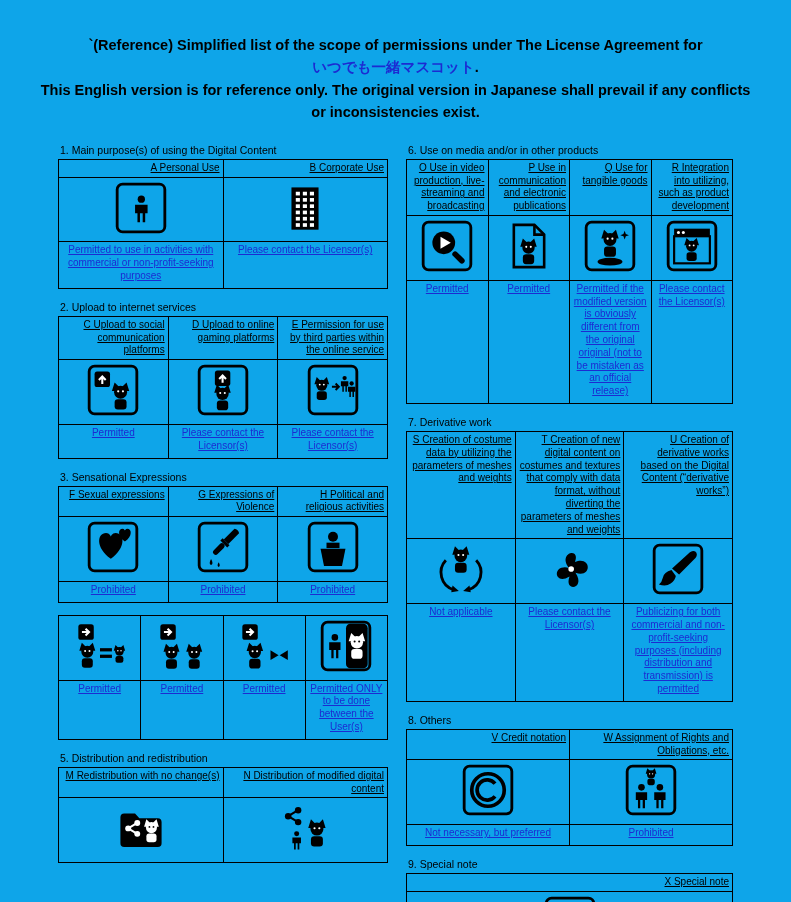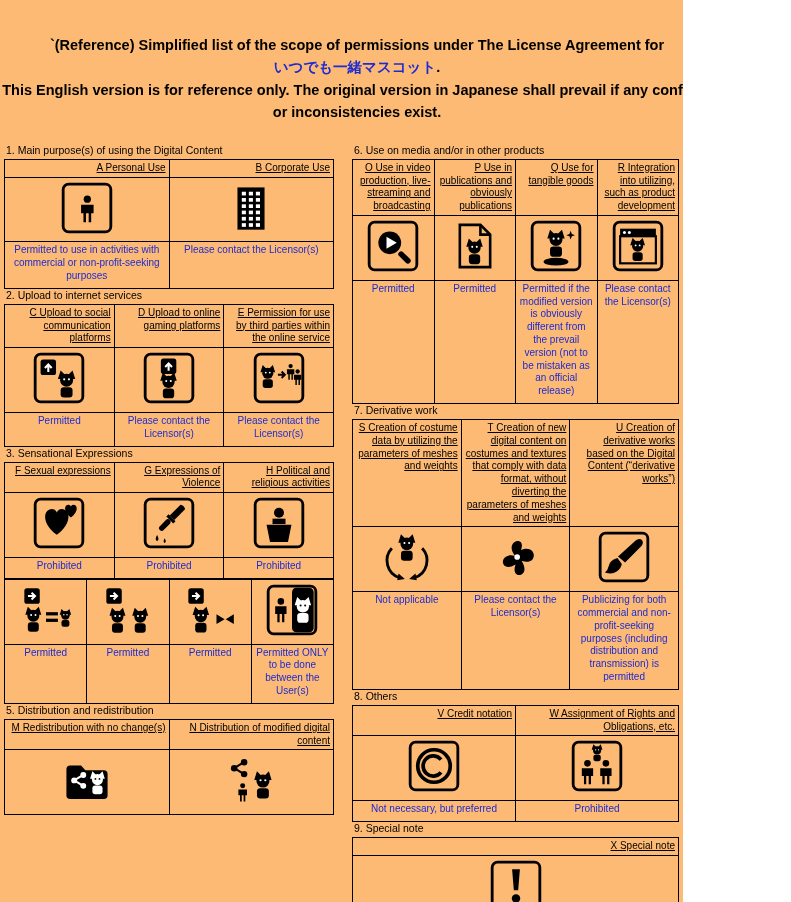--- a/index.html
+++ b/index.html
@@ -1,33 +1,33 @@
 <!DOCTYPE html>
 <html style="--blue: #1c2bd2;"><head>
 <meta charset="utf-8">
 <style>
   * { box-sizing: border-box; }
   html,body { margin:0; padding:0; background:#ffffff; }
   body { font-family:"Liberation Sans", sans-serif; color:#000; }
-  .page { width:683px; height:902px; overflow:hidden; background:#fdba74; padding-top:34px; }
+  .page { width:791px; height:902px; overflow:hidden; background:#0ea5e9; padding-top:34px; }
   .doc-header { width:714px; margin:0 auto; text-align:center; font-weight:700; font-size:14.5px; line-height:1.55; }
   .jp { color:var(--blue,#1c2bd2);margin-top:36px; }
   .cols { display:flex; justify-content:center; gap:18px; margin-top:20px; align-items:flex-start; }
   .col { width:330px; }
   .col.right { width:327px; }
-  section { margin-bottom:0; }
+  section { margin-bottom:12px; }
   .sec-h { font-size:10.5px; margin:0 0 3px 2px; }
   table.grid { width:100%; border-collapse:collapse; table-layout:fixed; }
   .grid td { border:1px solid #000; padding:2px 3px; font-size:10px; line-height:1.28; text-align:center; vertical-align:top; }
   .grid tr.hr td { text-decoration:underline;text-align:right; }
   .grid tr.ir td { height:62px; vertical-align:middle; padding:4px 2px; }
   .grid tr.rr td { padding-bottom:5px; }
   .ic { display:inline-block; }
   .ic svg { width:52px; height:52px; display:block; margin:0 auto; }
-  .res { color:var(--blue,#1c2bd2); }
+  .res { color:var(--blue,#1c2bd2); text-decoration:underline; }
 </style>
 </head>
 <body>
 
 <div class="page">
   <div class="doc-header">
     <div>`(Reference) Simplified list of the scope of permissions under The License Agreement for</div>
     <div><span class="jp">いつでも一緒マスコット</span><span>.</span></div>
     <div>This English version is for reference only. The original version in Japanese shall prevail if any conflicts or inconsistencies exist.</div>
   </div>
@@ -330,21 +330,21 @@
     </div>
 
     <div class="col right">
 
       <section>
         <div class="sec-h">6. Use on media and/or in other products</div>
         <table class="grid">
             <tbody>
           <tr class="hr">
             <td><span>O Use in video production, live-streaming and broadcasting</span></td>
-            <td><span>P Use in publications and obviously publications</span></td>
+            <td><span>P Use in communication and electronic publications</span></td>
             <td><span>Q Use for tangible goods</span></td>
             <td><span>R Integration into utilizing, such as product development</span></td>
           </tr>
           <tr class="ir">
             <td><span class="ic"><svg viewBox="0 0 48 48" xmlns="http://www.w3.org/2000/svg">
                       <rect x="2" y="2" width="44" height="44" rx="5" fill="none" stroke="#000" stroke-width="2.6"></rect>
                       <circle cx="21" cy="21" r="10.5" fill="#000"></circle>
                       <path d="M18 15.5 L27.5 21 L18 26.5 Z" fill="#fff"></path>
                       <rect x="-2.6" y="-2.6" width="14" height="5.2" rx="2.6" transform="translate(31.5 31.5) rotate(45)" fill="#000"></rect>
                     </svg></span></td>
@@ -382,21 +382,21 @@
                         <circle cx="9" cy="9" r="6" fill="#000"></circle>
                         <rect x="3.5" y="15.5" width="11" height="9.5" rx="3" fill="#000"></rect>
                         <circle cx="6.8" cy="8.2" r="1" fill="#fff"></circle>
                         <circle cx="11.2" cy="8.2" r="1" fill="#fff"></circle>
                       </g>
                     </svg></span></td>
           </tr>
           <tr class="rr">
             <td><span class="res">Permitted</span></td>
             <td><span class="res">Permitted</span></td>
-            <td><span class="res">Permitted if the modified version is obviously different from the prevail version (not to be mistaken as an official release)</span></td>
+            <td><span class="res">Permitted if the modified version is obviously different from the original original (not to be mistaken as an official release)</span></td>
             <td><span class="res">Please contact the Licensor(s)</span></td>
           </tr>
         </tbody>
           </table>
       </section>
 
       <section>
         <div class="sec-h">7. Derivative work</div>
         <table class="grid">
             <tbody>

